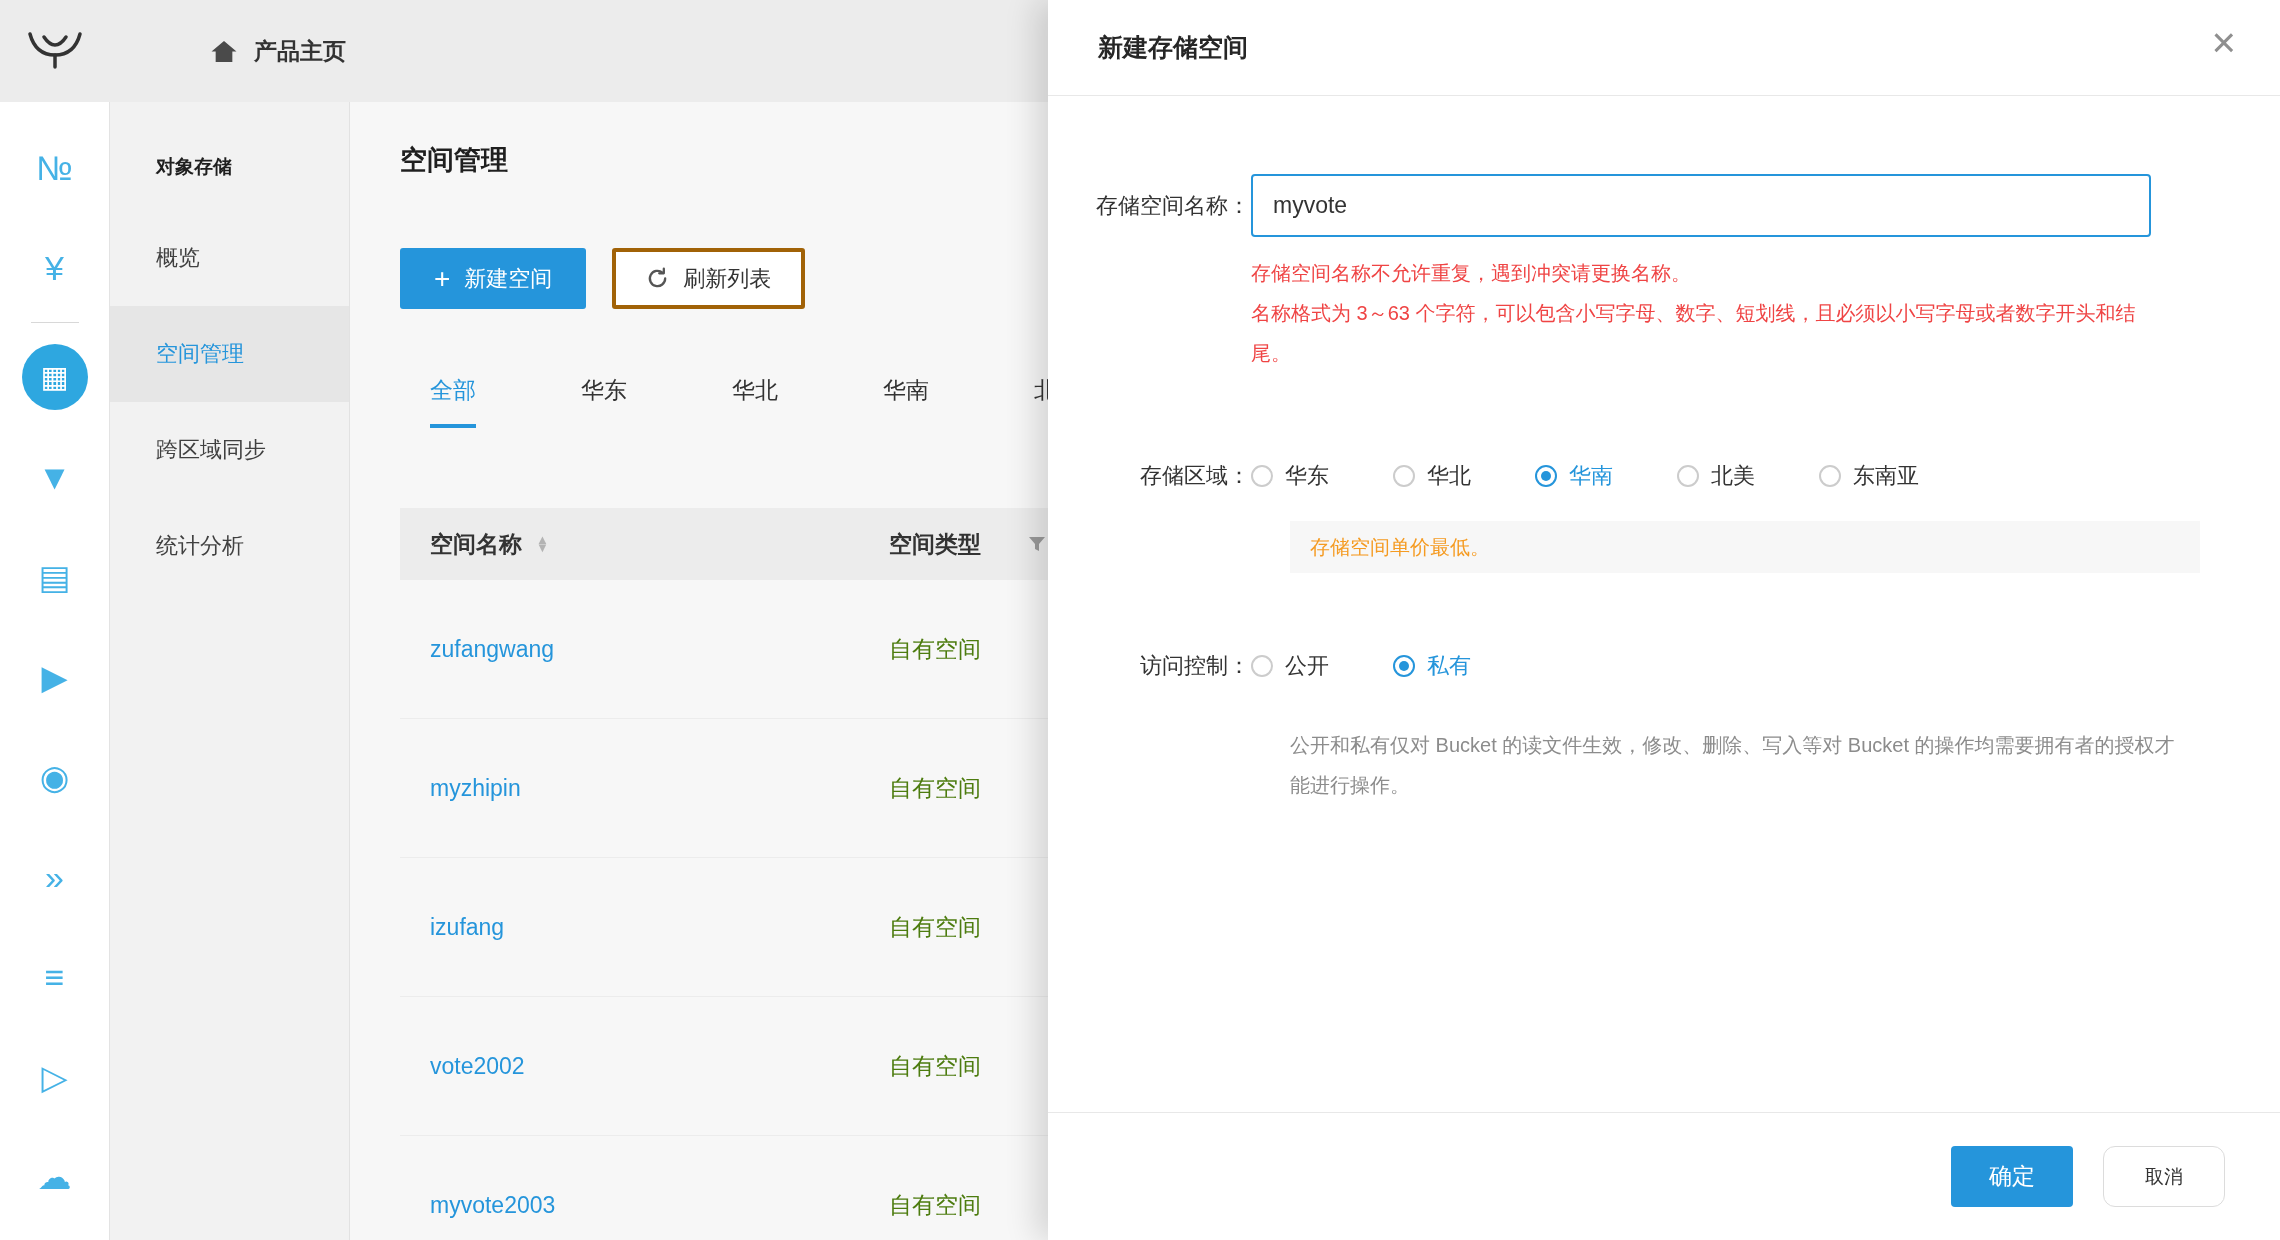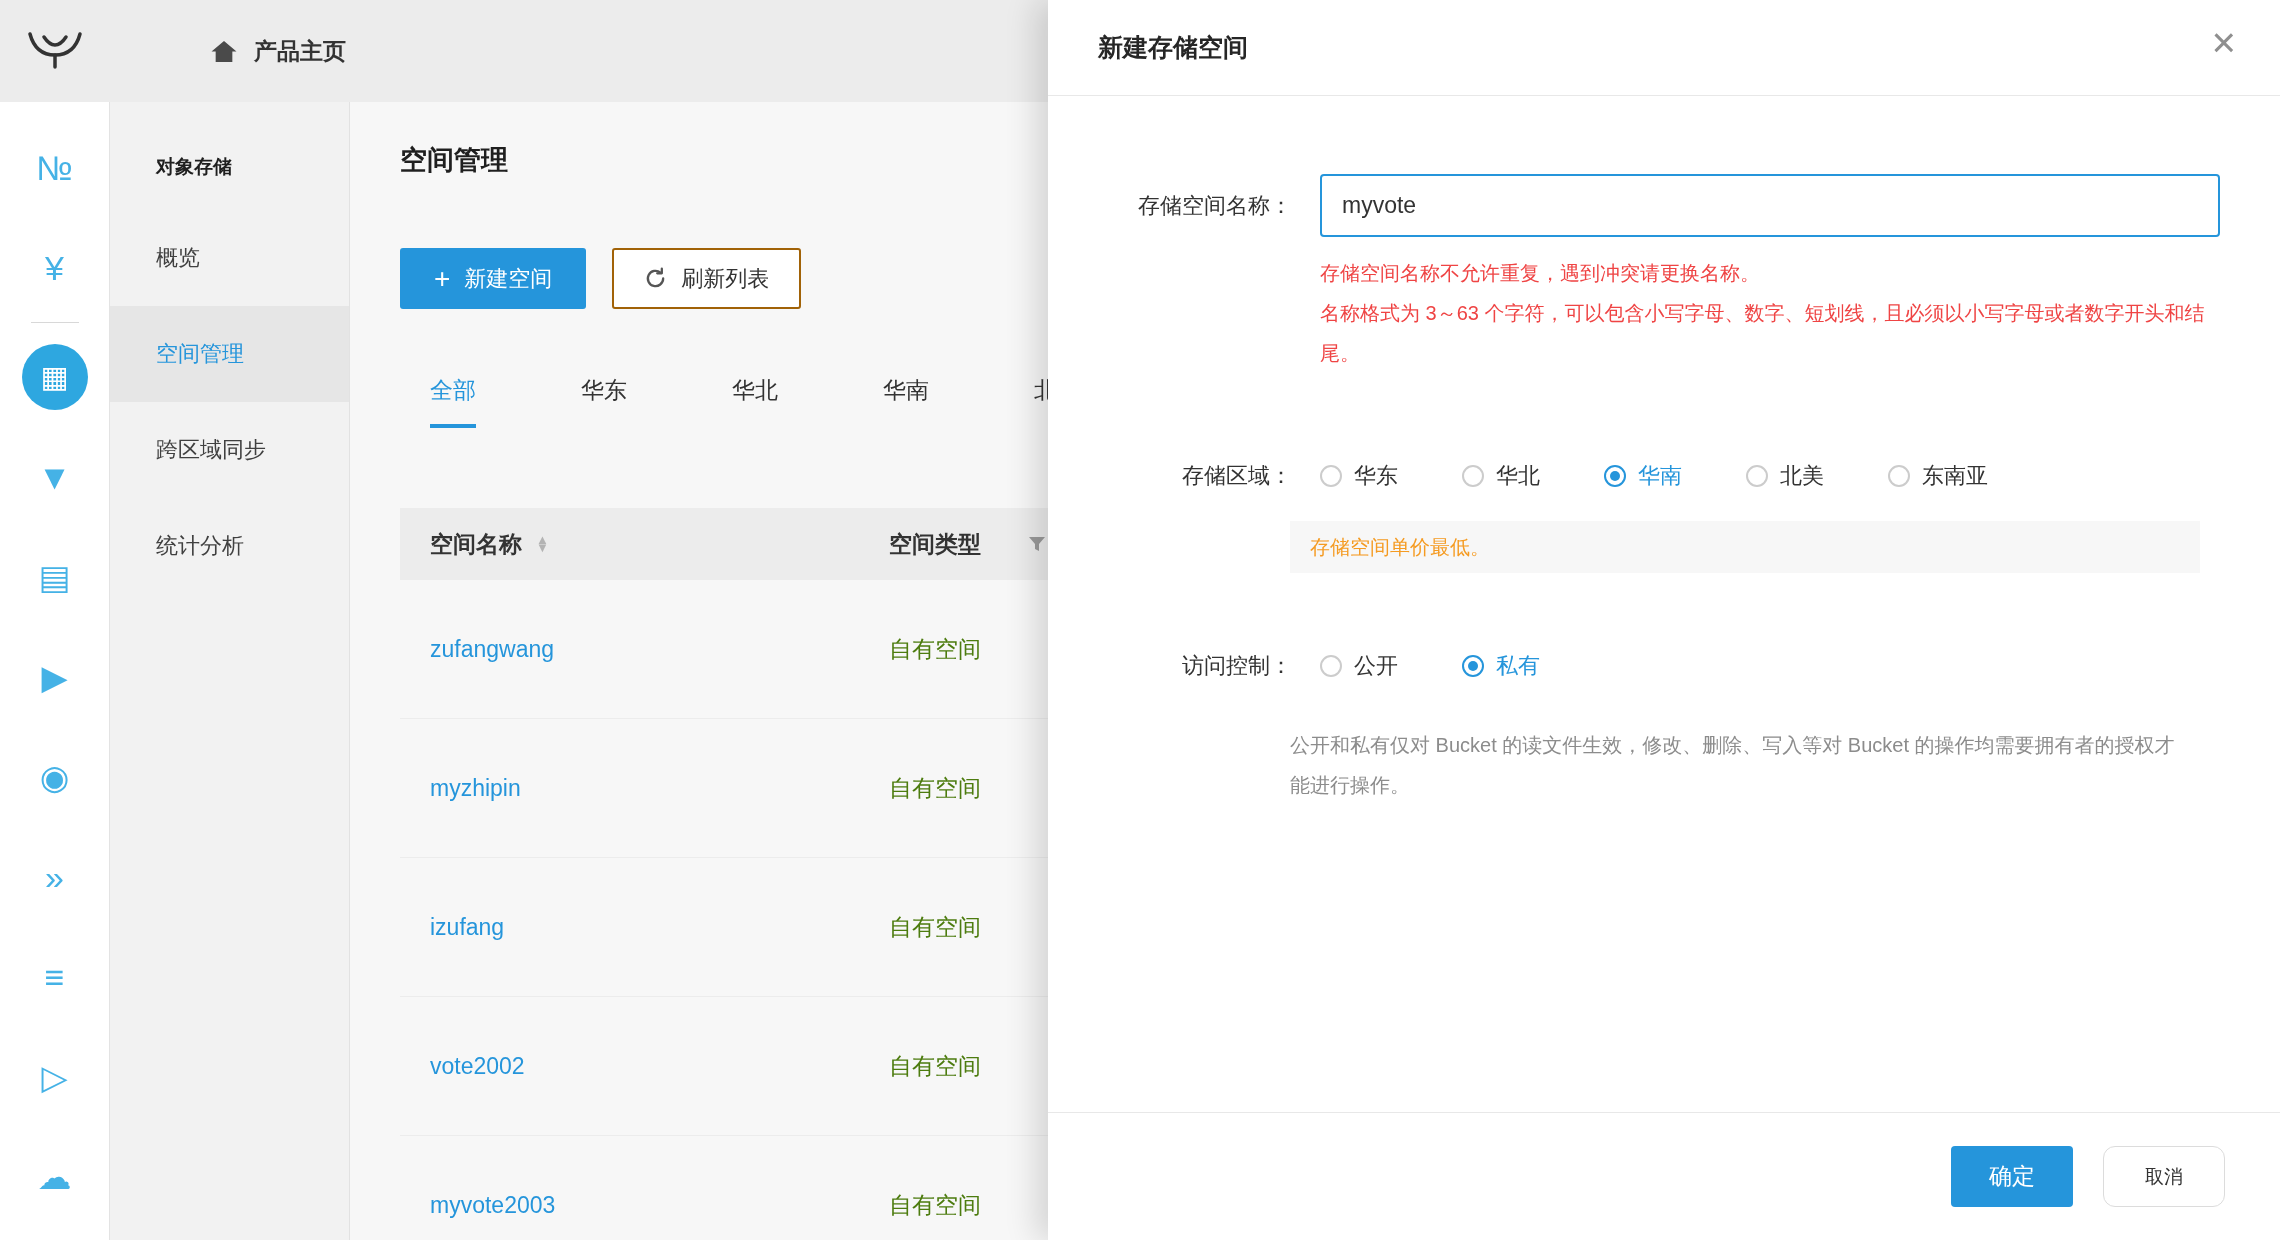--- a/index.html
+++ b/index.html
@@ -24,41 +24,41 @@
   .sidebar-title { margin:52px 0 30px 46px; font-size:19px; font-weight:700; color:#1f1f1f; }
   .side-item { height:96px; display:flex; align-items:center; padding-left:46px; font-size:22px; color:#404040; cursor:pointer; }
   .side-item.active { background:#e6e6e6; color:#2595db; }
 
   
   .main { position:absolute; top:102px; left:350px; width:1930px; height:1138px; padding:40px 0 0 50px; z-index:1; }
   .main-title { font-size:27px; font-weight:700; color:#1f1f1f; }
   .toolbar { margin-top:70px; display:flex; gap:26px; }
   .btn-primary { display:flex; align-items:center; gap:14px; background:#2595db; color:#fff; font-size:22px; padding:0 34px; height:61px; border-radius:3px; cursor:pointer; }
   .btn-primary .plus { font-size:28px; line-height:1; }
-  .btn-plain { display:flex; align-items:center; gap:14px; background:#fff; border:2px solid #a16207; color:#333; font-size:22px; padding:0 30px; height:61px; border-radius:3px; cursor:pointer; }
+  .btn-plain { display:flex; align-items:center; gap:14px; background:#fff; border:4px solid #a16207; color:#333; font-size:22px; padding:0 30px; height:61px; border-radius:3px; cursor:pointer; }
   .tabs { margin:66px 0 0 30px; display:flex; gap:105px; }
   .tab { font-size:23px; color:#333; padding-bottom:18px; cursor:pointer; border-bottom:4px solid transparent;text-align:right; }
   .tab.active { color:#2595db; border-bottom-color:#2595db; }
   .table { margin-top:80px; }
   .thead { height:72px; background:#ececec; display:flex; align-items:center; font-size:23px; font-weight:700; color:#333; }
   .col-name { width:489px; padding-left:30px; display:flex; align-items:center; gap:14px; }
   .col-type { display:flex; align-items:center; gap:46px; }
   .sort { display:flex; flex-direction:column; font-size:13px; line-height:0.62; color:#b3b3b3; cursor:pointer; }
   .trow { height:139px; display:flex; align-items:center; border-bottom:1px solid #ececec; font-size:23px; }
   .cell-name { width:489px; padding-left:30px; color:#2595db; cursor:pointer; }
   .cell-type { color:#4d7c0f; }
 
   
   .drawer { position:absolute; top:0; left:1048px; width:1232px; height:1240px; background:#fff; box-shadow:-12px 0 30px rgba(0,0,0,0.14); z-index:10; display:flex; flex-direction:column; }
   .drawer-header { height:96px; flex-shrink:0; border-bottom:1px solid #e8e8e8; display:flex; align-items:center; padding:0 50px; position:relative; }
   .drawer-title { font-size:25px; font-weight:700; color:#262626; }
   .drawer-close { position:absolute; right:44px; top:22px; font-size:42px; color:#8f8f8f; line-height:1; cursor:pointer; }
   .drawer-body { flex:1; padding-top:78px; overflow:hidden; }
   .form-row { display:flex; }
-  .form-label { width:272px; flex-shrink:0; display:flex; align-items:center; justify-content:flex-end; padding-right:28px; font-size:22px; color:#333; }
+  .form-label { width:203px; flex-shrink:0; display:flex; align-items:center; justify-content:flex-end; padding-right:1px; font-size:22px; color:#333; }
   .form-row.name .form-label { height:63px; }
   .name-input { width:900px; height:63px; border:2px solid #2595db; border-radius:4px; font-size:23px; padding:0 20px; color:#333; outline:none; font-family:inherit; background:#fff; }
   .help { width:900px; margin-top:16px; font-size:20px; line-height:40px; color:#ef4444; }
   .form-row.region { margin-top:88px; align-items:center; }
   .form-row.access { margin-top:78px; align-items:center; }
   .radio-group { display:flex; align-items:center; gap:64px; }
   .radio-opt { display:flex; align-items:center; gap:12px; font-size:22px; color:#333; cursor:pointer; }
   .radio { width:22px; height:22px; border:2px solid #ccc; border-radius:50%; background:#fff; flex-shrink:0; }
   .radio-opt.selected .radio { border-color:#2595db; display:flex; align-items:center; justify-content:center; }
   .radio-opt.selected .radio::after { content:""; width:10px; height:10px; border-radius:50%; background:#2595db; }

